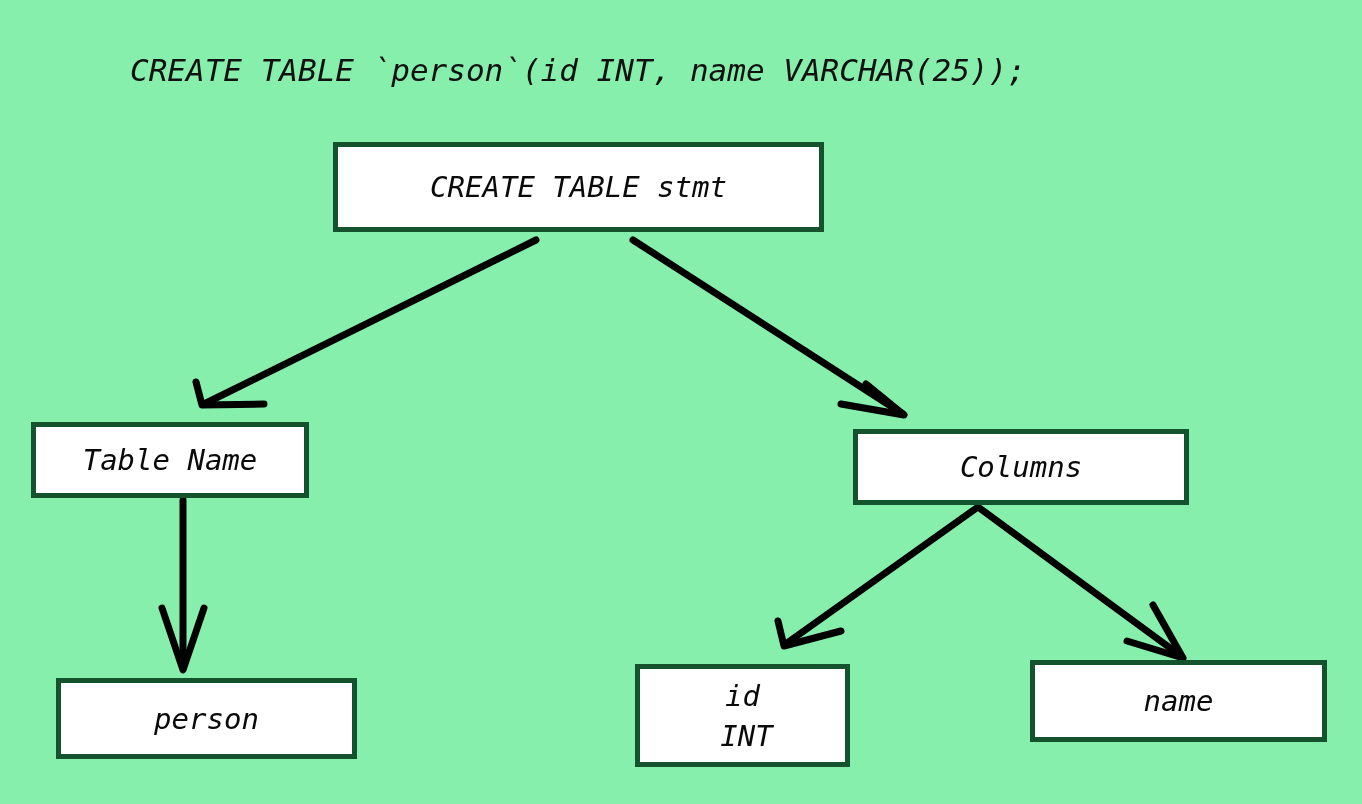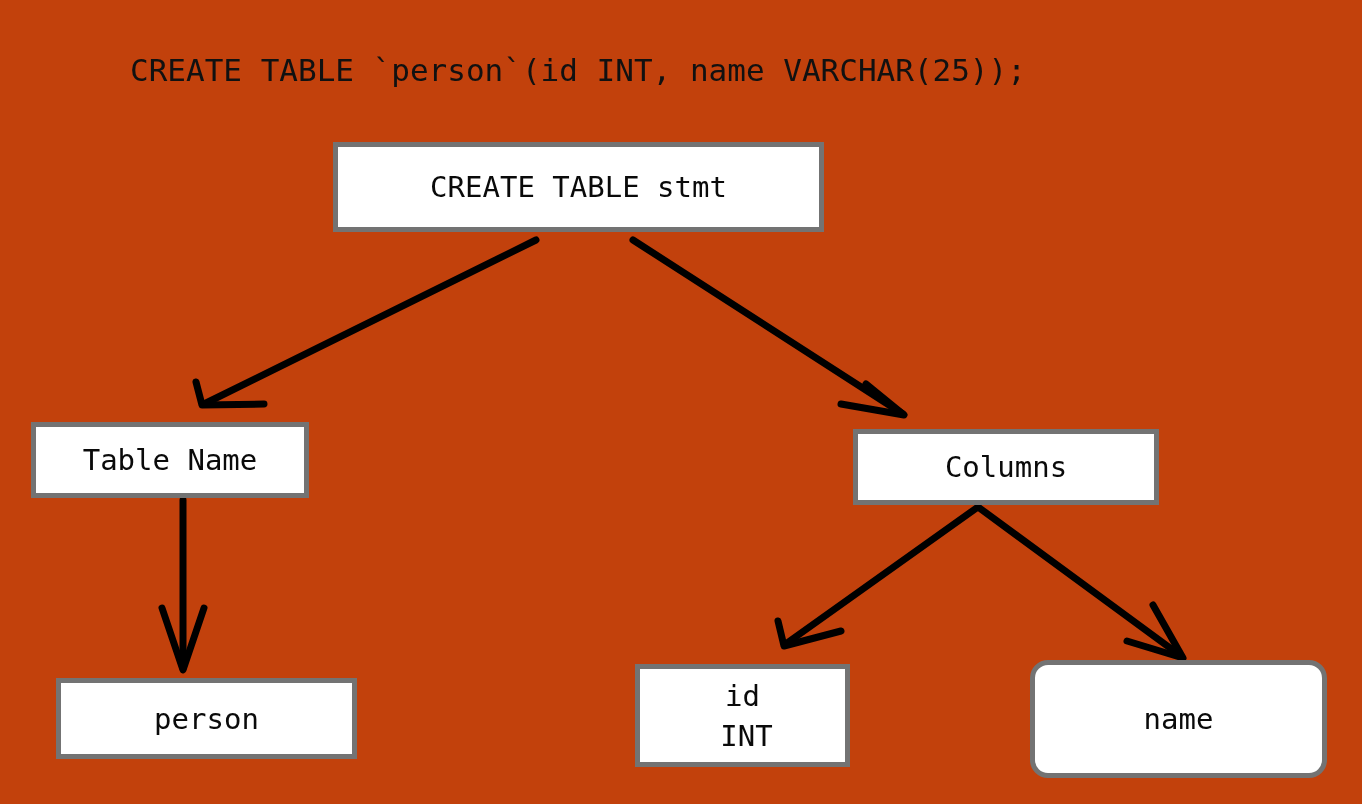--- a/index.html
+++ b/index.html
@@ -5,24 +5,25 @@
 <style>
   html, body {
     margin: 0;
     padding: 0;
     background: #ffffff;
   }
   #canvas {
     position: relative;
     width: 1362px;
     height: 804px;
-    background: #c2410c;
+    background: #86efac;
     overflow: hidden;
     font-family: "DejaVu Sans Mono", "Liberation Mono", monospace;
     color: #000000;
+    font-style: italic;
   }
   #edge-layer {
     position: absolute;
     left: 0;
     top: 0;
     width: 1362px;
     height: 804px;
     pointer-events: none;
   }
   .stmt-caption {
@@ -32,42 +33,42 @@
     font-size: 31px;
     line-height: 40px;
     letter-spacing: 0px;
     white-space: pre;
     color: #111111;
   }
   .node {
     position: absolute;
     box-sizing: border-box;
     background: #ffffff;
-    border: 5px solid #737373;
+    border: 5px solid #14532d;
     display: flex;
     flex-direction: column;
     align-items: center;
     justify-content: center;
     text-align: center;
     font-size: 29px;
     line-height: 40px;
     white-space: pre;
     color: #0a0a0a;
   }
   .node .line2 {
     display: block;
     margin-left: 8px;
   }
   
   #node-root      { left: 333px; top: 142px;  width: 491px; height: 90px;  }
   #node-tablename { left: 31px;  top: 422px;  width: 278px; height: 76px;  }
-  #node-columns   { left: 853px; top: 429px;  width: 306px; height: 76px;  }
+  #node-columns   { left: 853px; top: 429px;  width: 336px; height: 76px;  }
   #node-person    { left: 56px;  top: 678px;  width: 301px; height: 81px;  }
   #node-col-id    { left: 635px; top: 664px;  width: 215px; height: 103px; }
-  #node-col-name  { left: 1030px;top: 660px;  width: 297px; height: 118px; border-radius: 18px;  }
+  #node-col-name  { left: 1030px;top: 660px;  width: 297px; height: 82px;  }
 </style>
 </head>
 <body>
 
 <div id="canvas">
 
   <div class="stmt-caption">CREATE TABLE `person`(id INT, name VARCHAR(25));</div>
 
   <svg id="edge-layer" viewBox="0 0 1362 804" xmlns="http://www.w3.org/2000/svg">
     <g fill="none" stroke="#000000" stroke-width="7" stroke-linecap="round" stroke-linejoin="round">

